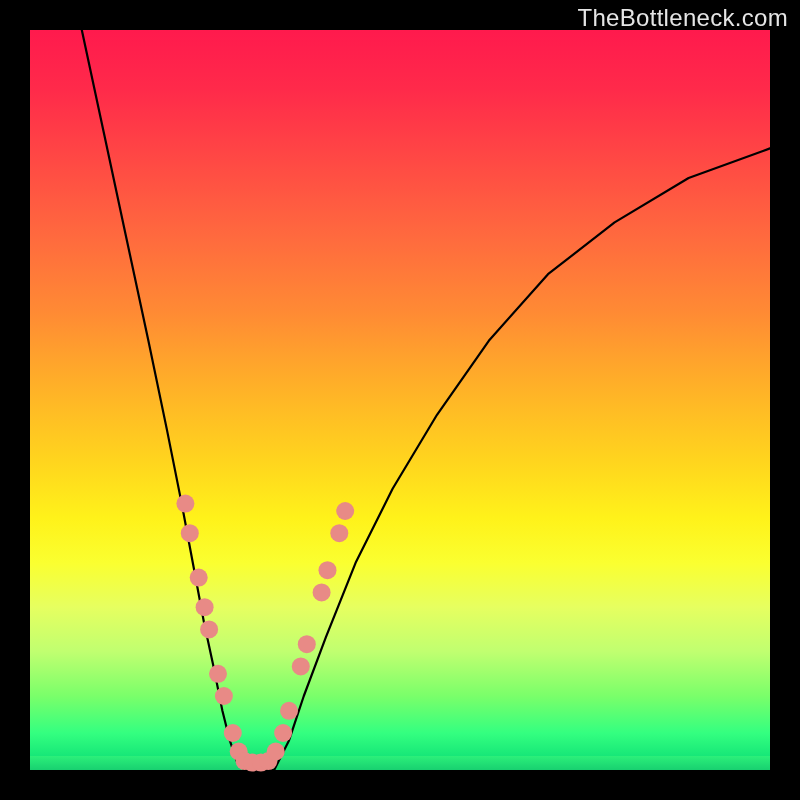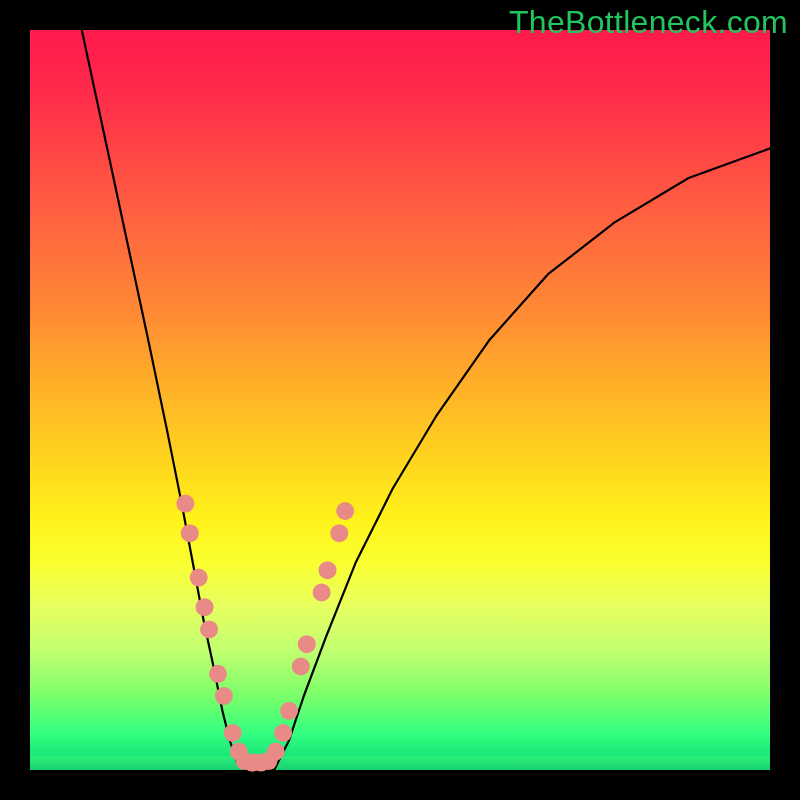--- a/index.html
+++ b/index.html
@@ -42,22 +42,22 @@
       #7aff6a 90%,
       #34ff80 95%,
       #18e878 98%,
       #14d272 100%
     );
   }
   .watermark {
     position: absolute;
     top: 4px;
     right: 12px;
-    color: #22c55e;
-    font-size: 32px;
+    color: #e5e5e5;
+    font-size: 24px;
     font-weight: 500;
     letter-spacing: 0.3px;
     user-select: none;
   }
   svg.curves {
     position: absolute;
     left: 0;
     top: 0;
     width: 740px;
     height: 740px;

